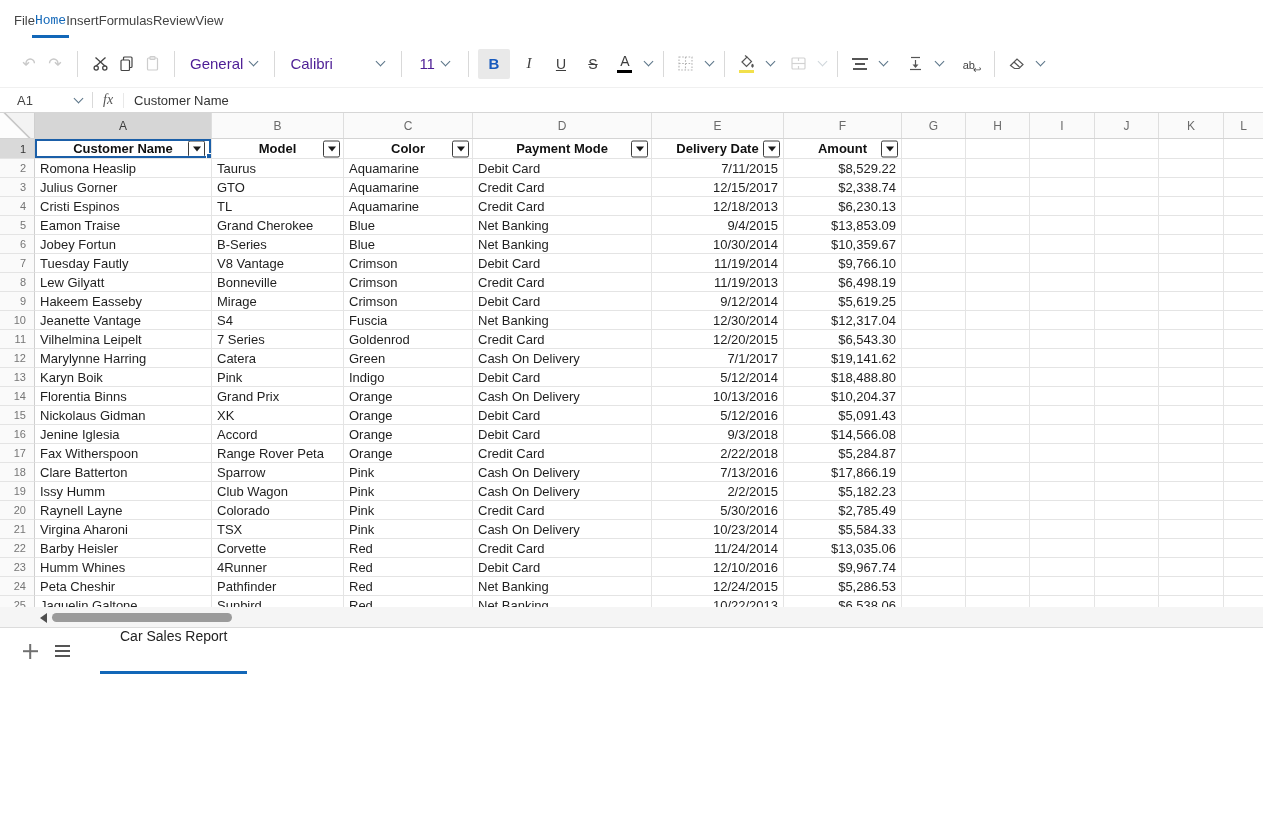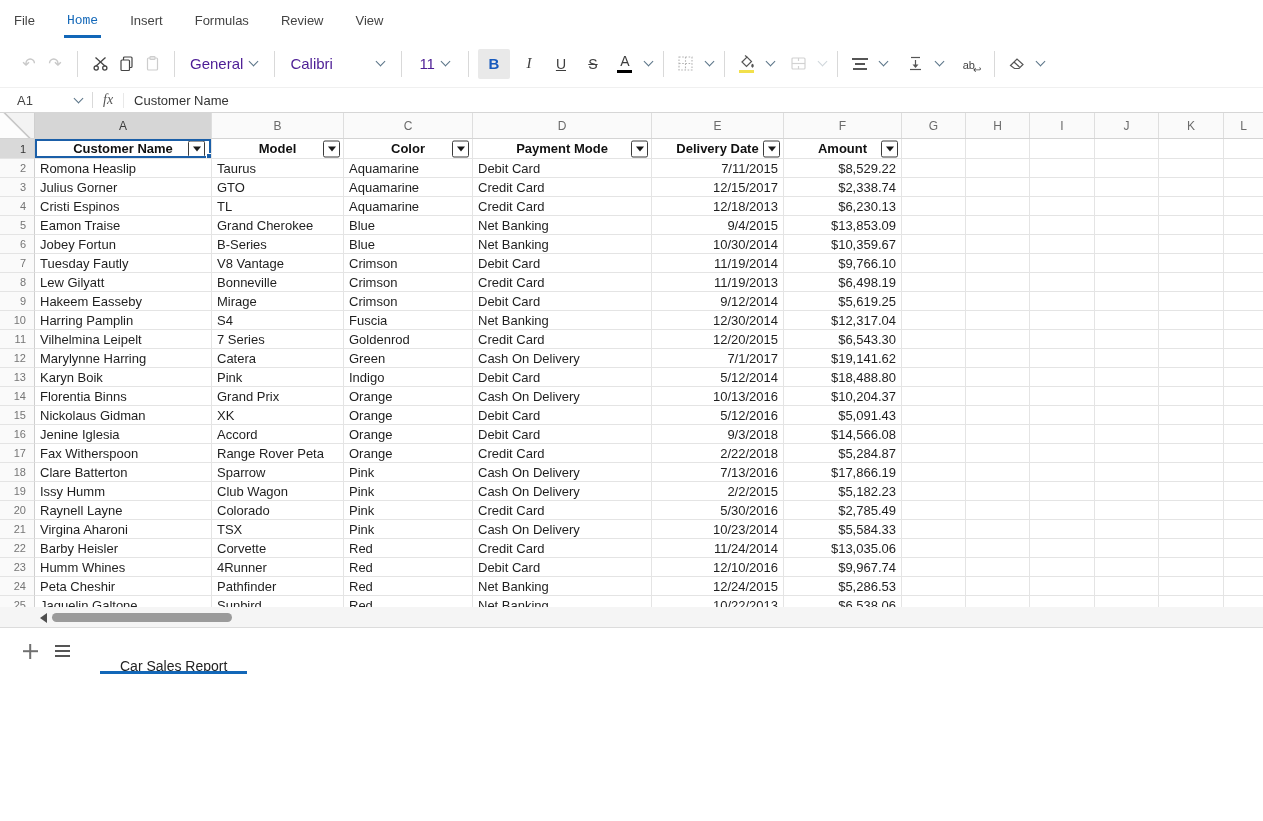--- a/index.html
+++ b/index.html
@@ -1,21 +1,21 @@
 <!DOCTYPE html>
 <html style="--accent: #1267b8; --sel: #1b5fa8;"><head>
 <meta charset="utf-8">
 <style>
   * { box-sizing: border-box; margin: 0; padding: 0; }
   html,body { width:1263px; height:821px; background:#fff; overflow:hidden;
     font-family:"Liberation Sans", sans-serif; color:#222; }
   :root { --accent:#1267b8; --sel:#1b5fa8; --grid:#e4e4e4; --hdrline:#d4d4d4; }
 
   
-  .menubar { height:40px; display:flex; align-items:stretch; padding-left:14px; gap:32px; }
+  .menubar { height:40px; display:flex; align-items:stretch; padding-left:14px; }
   .menu-item { display:flex; align-items:center; font-size:13px; color:#444; position:relative; cursor:pointer; }
   .menu-item.active { color:var(--accent);font-family:Liberation Mono, monospace; }
   .menu-item.active::after { content:""; position:absolute; left:-3px; right:-3px; bottom:2px; height:3px; background:var(--accent); }
 
   
   .toolbar { height:47px; display:flex; align-items:center; padding-left:16px; color:#3d3d3d; }
   .sep { width:1px; height:26px; background:#d9d9d9; margin:0 9px; flex:none; }
   .tb-btn { height:30px; min-width:26px; display:flex; align-items:center; justify-content:center; cursor:pointer; flex:none; padding:0 3px; }
   .glyph { font-size:16px; line-height:1; }
   .disabled, .disabled * { color:#c9c9c9 !important; stroke:#d2d2d2 !important; }
@@ -74,21 +74,21 @@
 
   
   .sheetbar { height:47px; border-top:1px solid #dcdcdc; display:flex; align-items:stretch; padding-left:14px; background:#fff; }
   .sheet-btn { width:32px; display:flex; align-items:center; justify-content:center; cursor:pointer; }
   .plus-icon { position:relative; width:15px; height:15px; }
   .plus-icon::before, .plus-icon::after { content:""; position:absolute; background:#707070; }
   .plus-icon::before { left:50%; top:0; bottom:0; width:1.6px; transform:translateX(-50%); }
   .plus-icon::after { top:50%; left:0; right:0; height:1.6px; transform:translateY(-50%); }
   .burger { display:flex; flex-direction:column; gap:3.5px; }
   .burger i { width:15px; height:1.8px; background:#555; display:block; }
-  .sheet-tab { margin-left:22px; position:relative; display:flex; align-items:flex-end; padding:0 20px; font-size:14px; color:#222; cursor:pointer; }
+  .sheet-tab { margin-left:22px; position:relative; display:flex; align-items:flex-start; padding:0 20px; font-size:14px; color:#222; cursor:pointer; }
   .sheet-tab.active::after { content:""; position:absolute; left:0; right:0; bottom:0; height:3px; background:var(--accent); }
 
   svg { display:block; }
 </style>
 </head>
 <body>
 
 <div class="menubar">
   <div class="menu-item">File</div>
   <div class="menu-item active">Home</div>
@@ -439,21 +439,21 @@
           <div class="cell w-g"></div>
           <div class="cell w-h"></div>
           <div class="cell w-i"></div>
           <div class="cell w-j"></div>
           <div class="cell w-k"></div>
           <div class="cell w-l" style="border-right:none;"></div>
         </div>
 
         <div class="grid-row">
           <div class="rn w-rn">10</div>
-          <div class="cell w-a">Harring Pamplin</div>
+          <div class="cell w-a">Jeanette Vantage</div>
           <div class="cell w-b">S4</div>
           <div class="cell w-c">Fuscia</div>
           <div class="cell w-d">Net Banking</div>
           <div class="cell w-e num">12/30/2014</div>
           <div class="cell w-f num">$12,317.04</div>
           <div class="cell w-g"></div>
           <div class="cell w-h"></div>
           <div class="cell w-i"></div>
           <div class="cell w-j"></div>
           <div class="cell w-k"></div>

